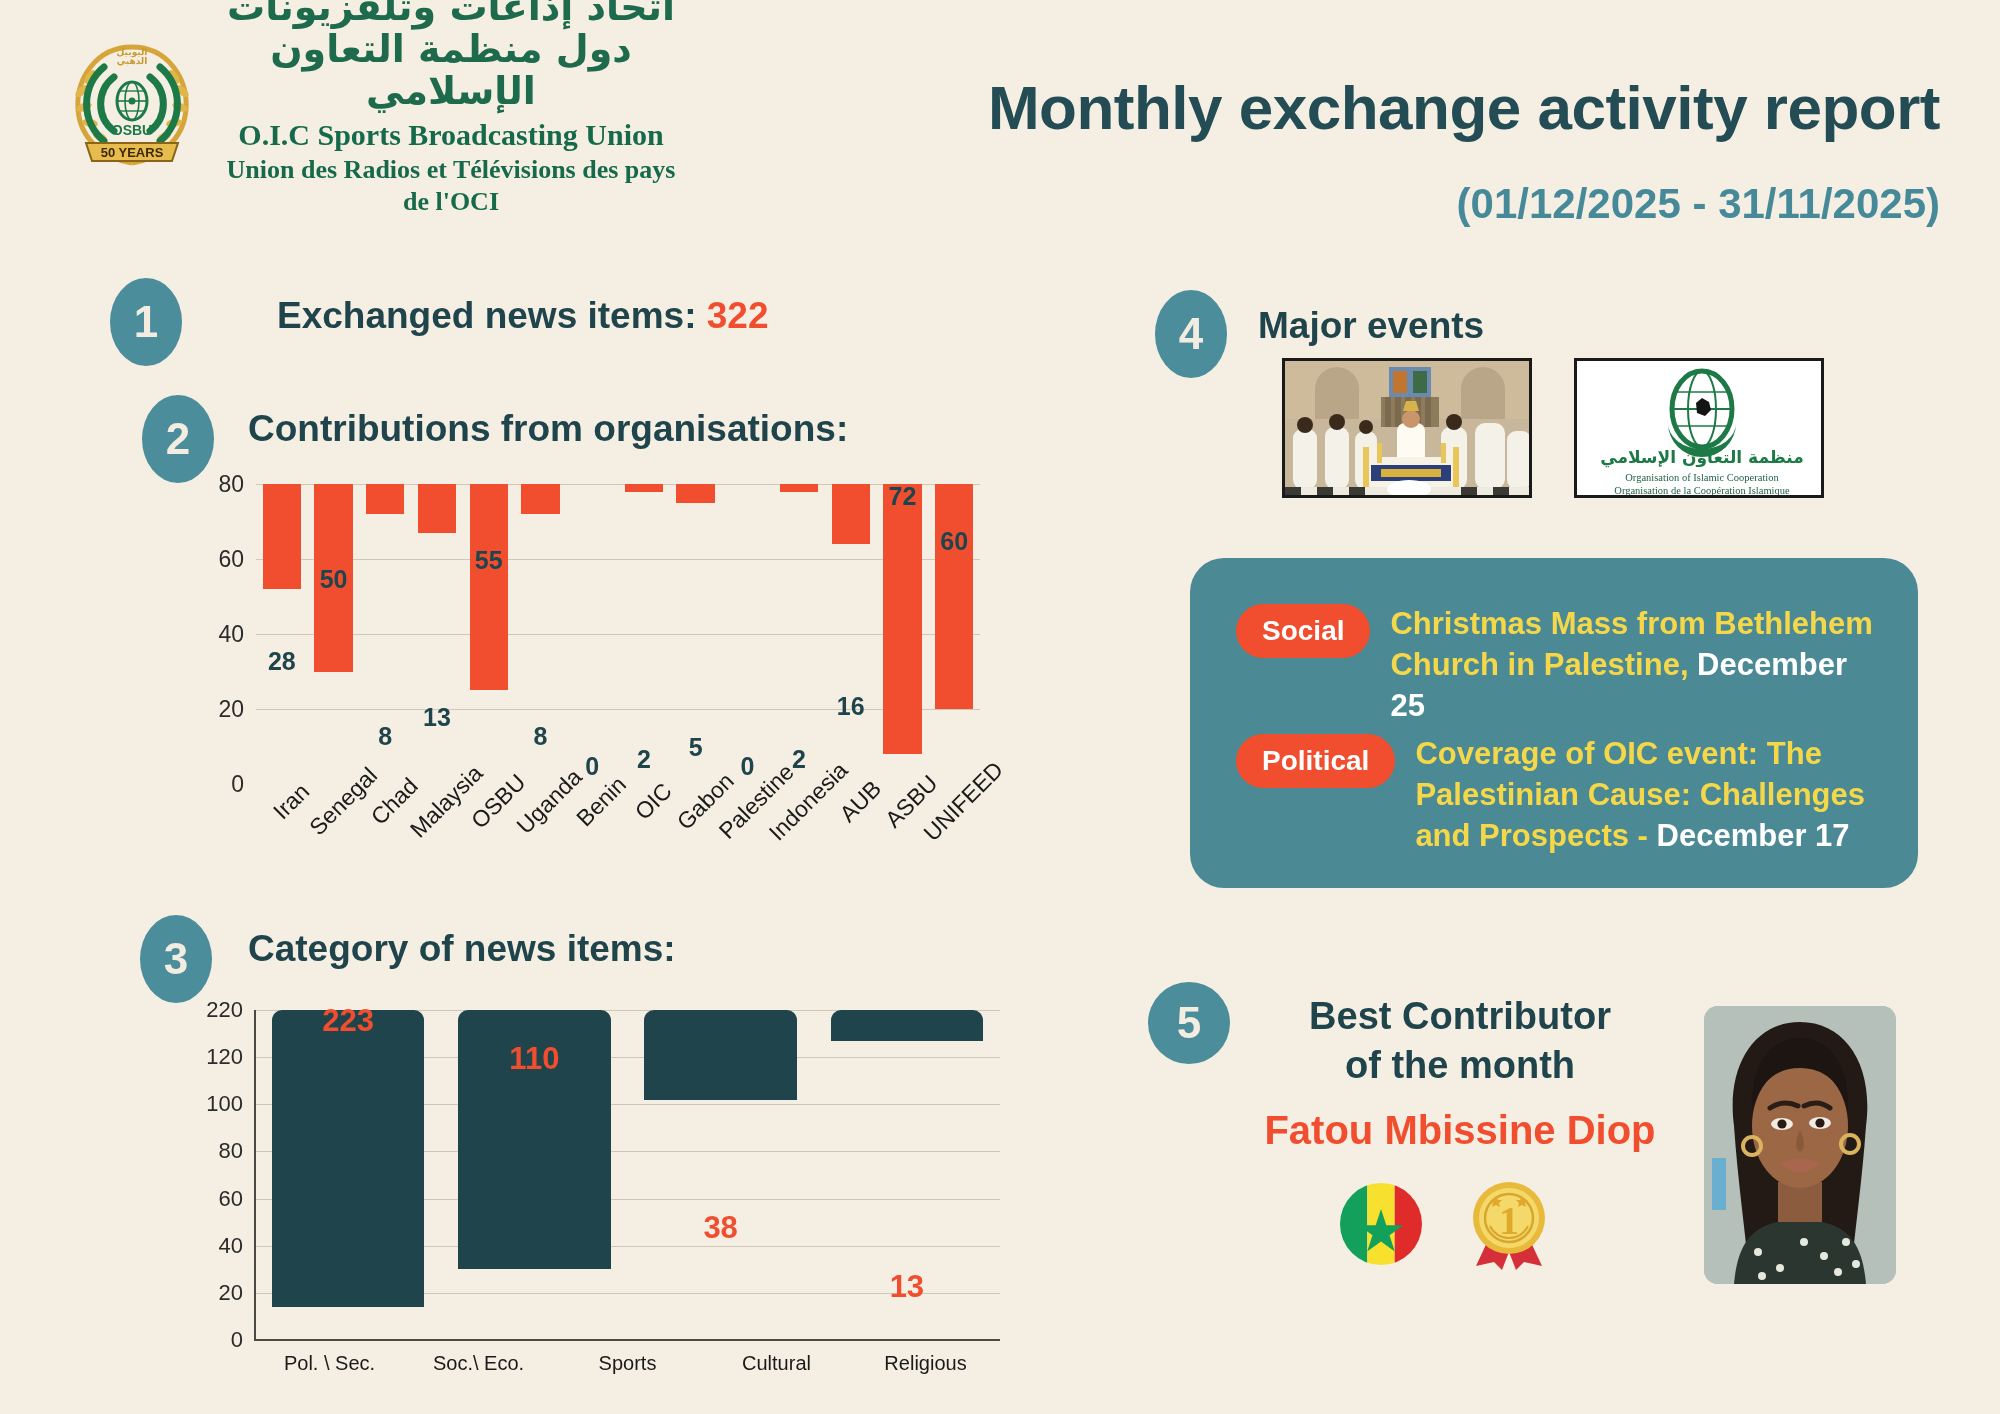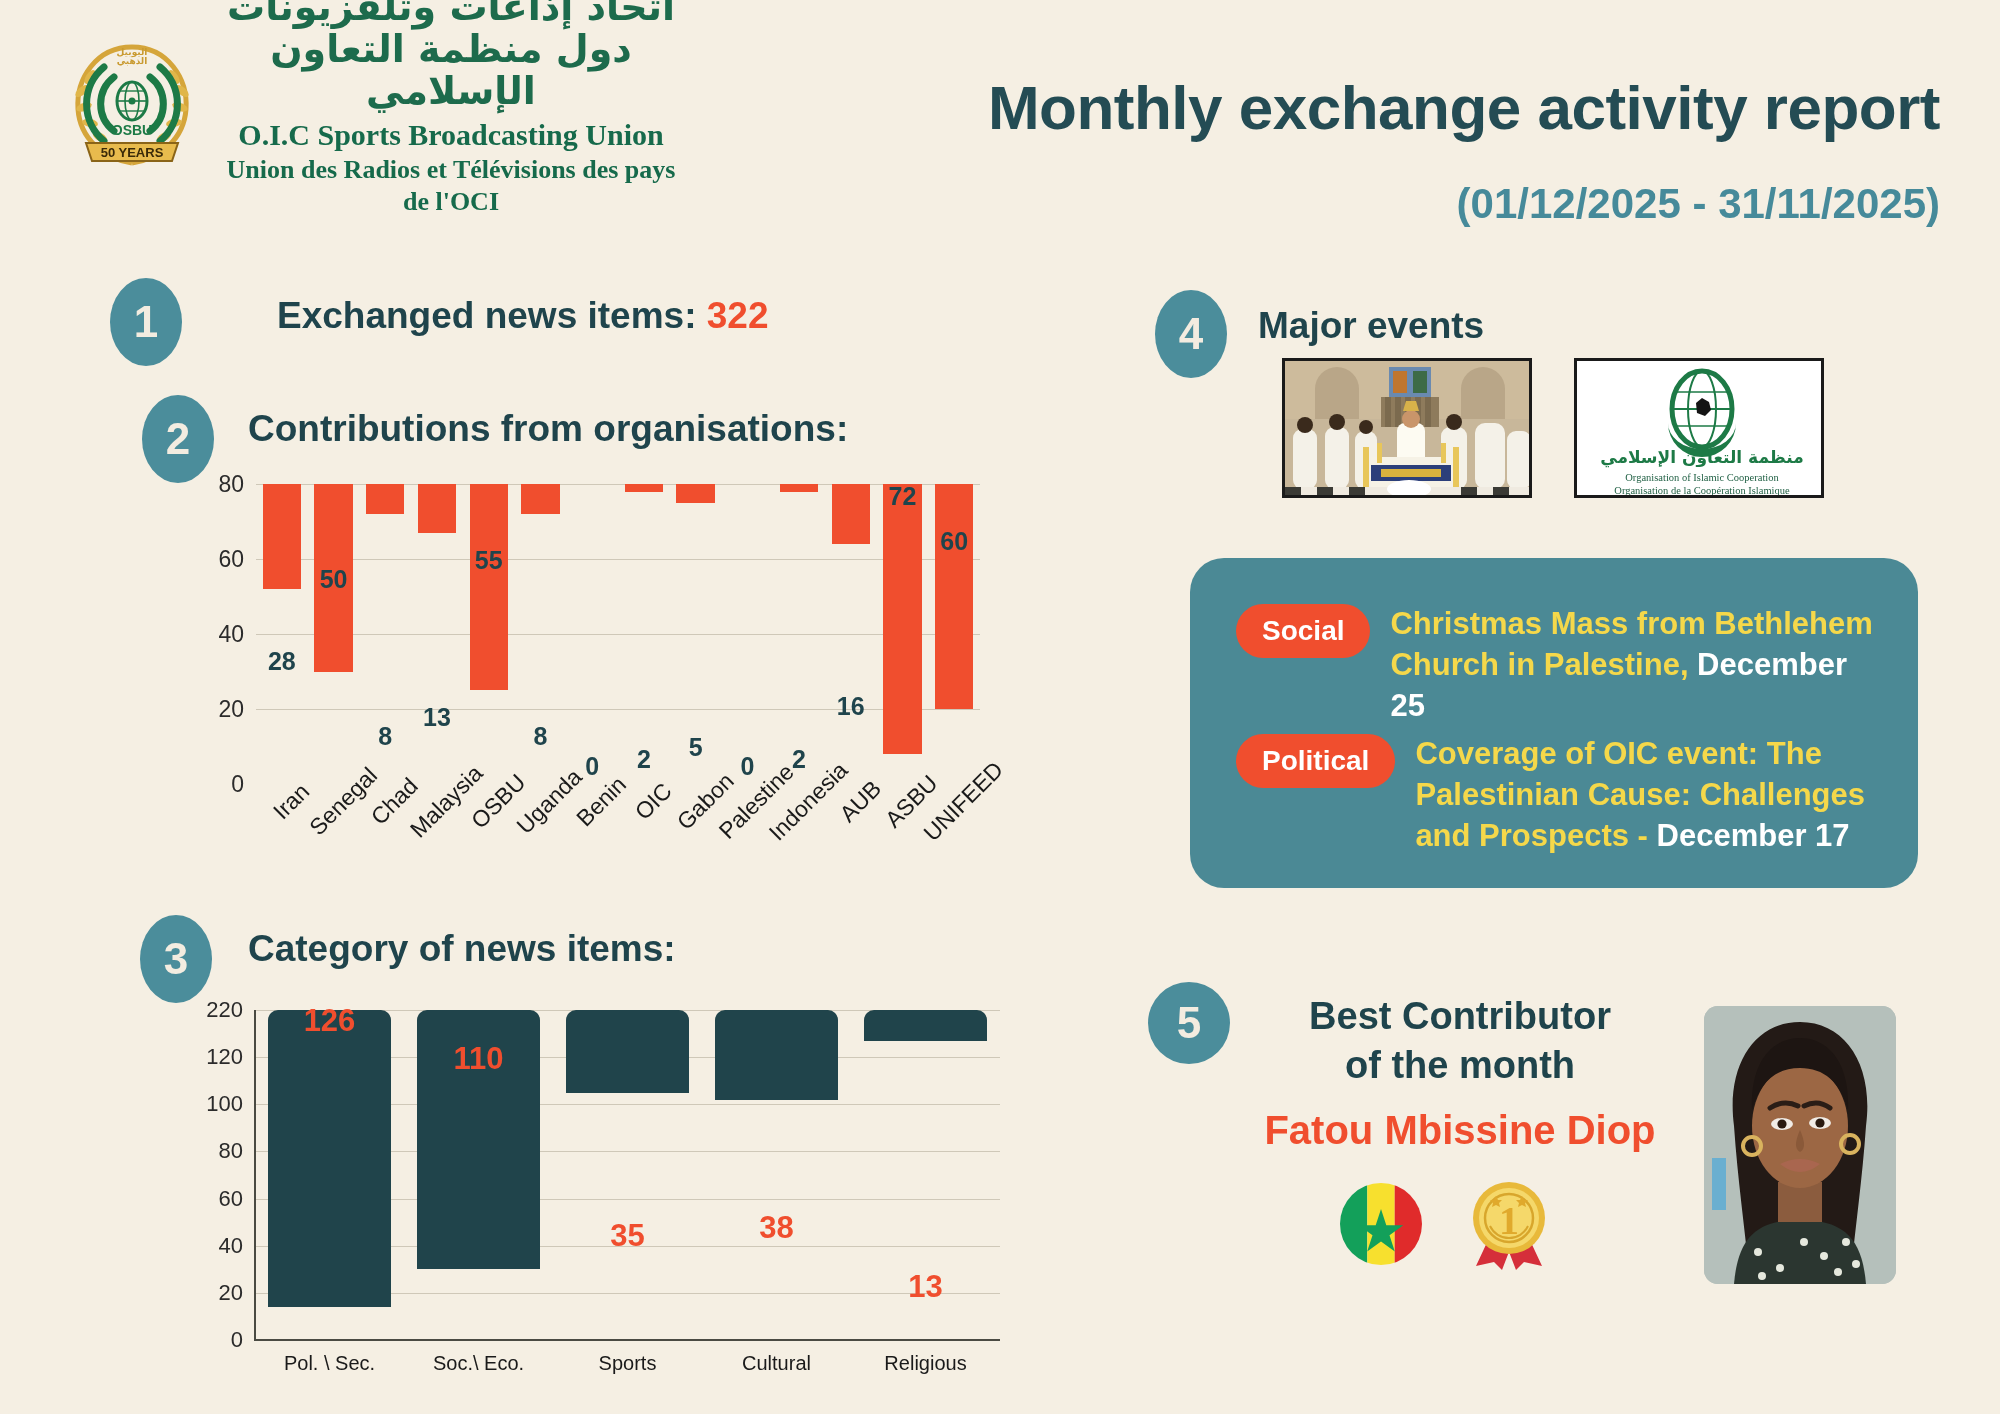--- a/index.html
+++ b/index.html
@@ -343,29 +343,25 @@
       <div class="gridline" style="top: 94.2857px;"></div>
       <div class="ytick2" style="top: 94.2857px;">100</div>
       <div class="gridline" style="top: 47.1429px;"></div>
       <div class="ytick2" style="top: 47.1429px;">120</div>
       <div class="gridline" style="top: 0px;"></div>
       <div class="ytick2" style="top: 0px;">220</div>
     </div>
   <div class="bars" id="c2-bars">
       <div class="bar-col">
         <div class="bar2" style="height: 297px;"></div>
-        <div class="bar2-label" style="bottom: 297px;">126</div>
+        <div class="bar2-label" style="bottom: 297px;">223</div>
       </div>
       <div class="bar-col">
         <div class="bar2" style="height: 259.286px;"></div>
         <div class="bar2-label" style="bottom: 259.286px;">110</div>
-      </div>
-      <div class="bar-col">
-        <div class="bar2" style="height: 82.5px;"></div>
-        <div class="bar2-label" style="bottom: 82.5px;">35</div>
       </div>
       <div class="bar-col">
         <div class="bar2" style="height: 89.5714px;"></div>
         <div class="bar2-label" style="bottom: 89.5714px;">38</div>
       </div>
       <div class="bar-col">
         <div class="bar2" style="height: 30.6429px;"></div>
         <div class="bar2-label" style="bottom: 30.6429px;">13</div>
       </div>
     </div>

